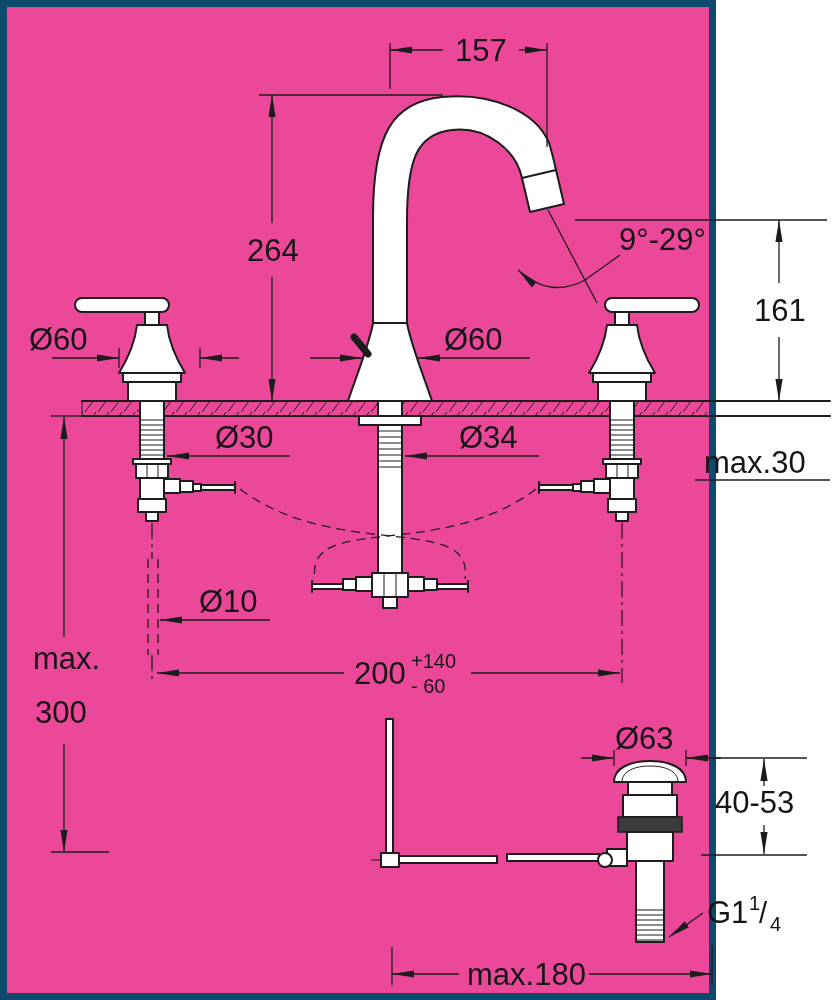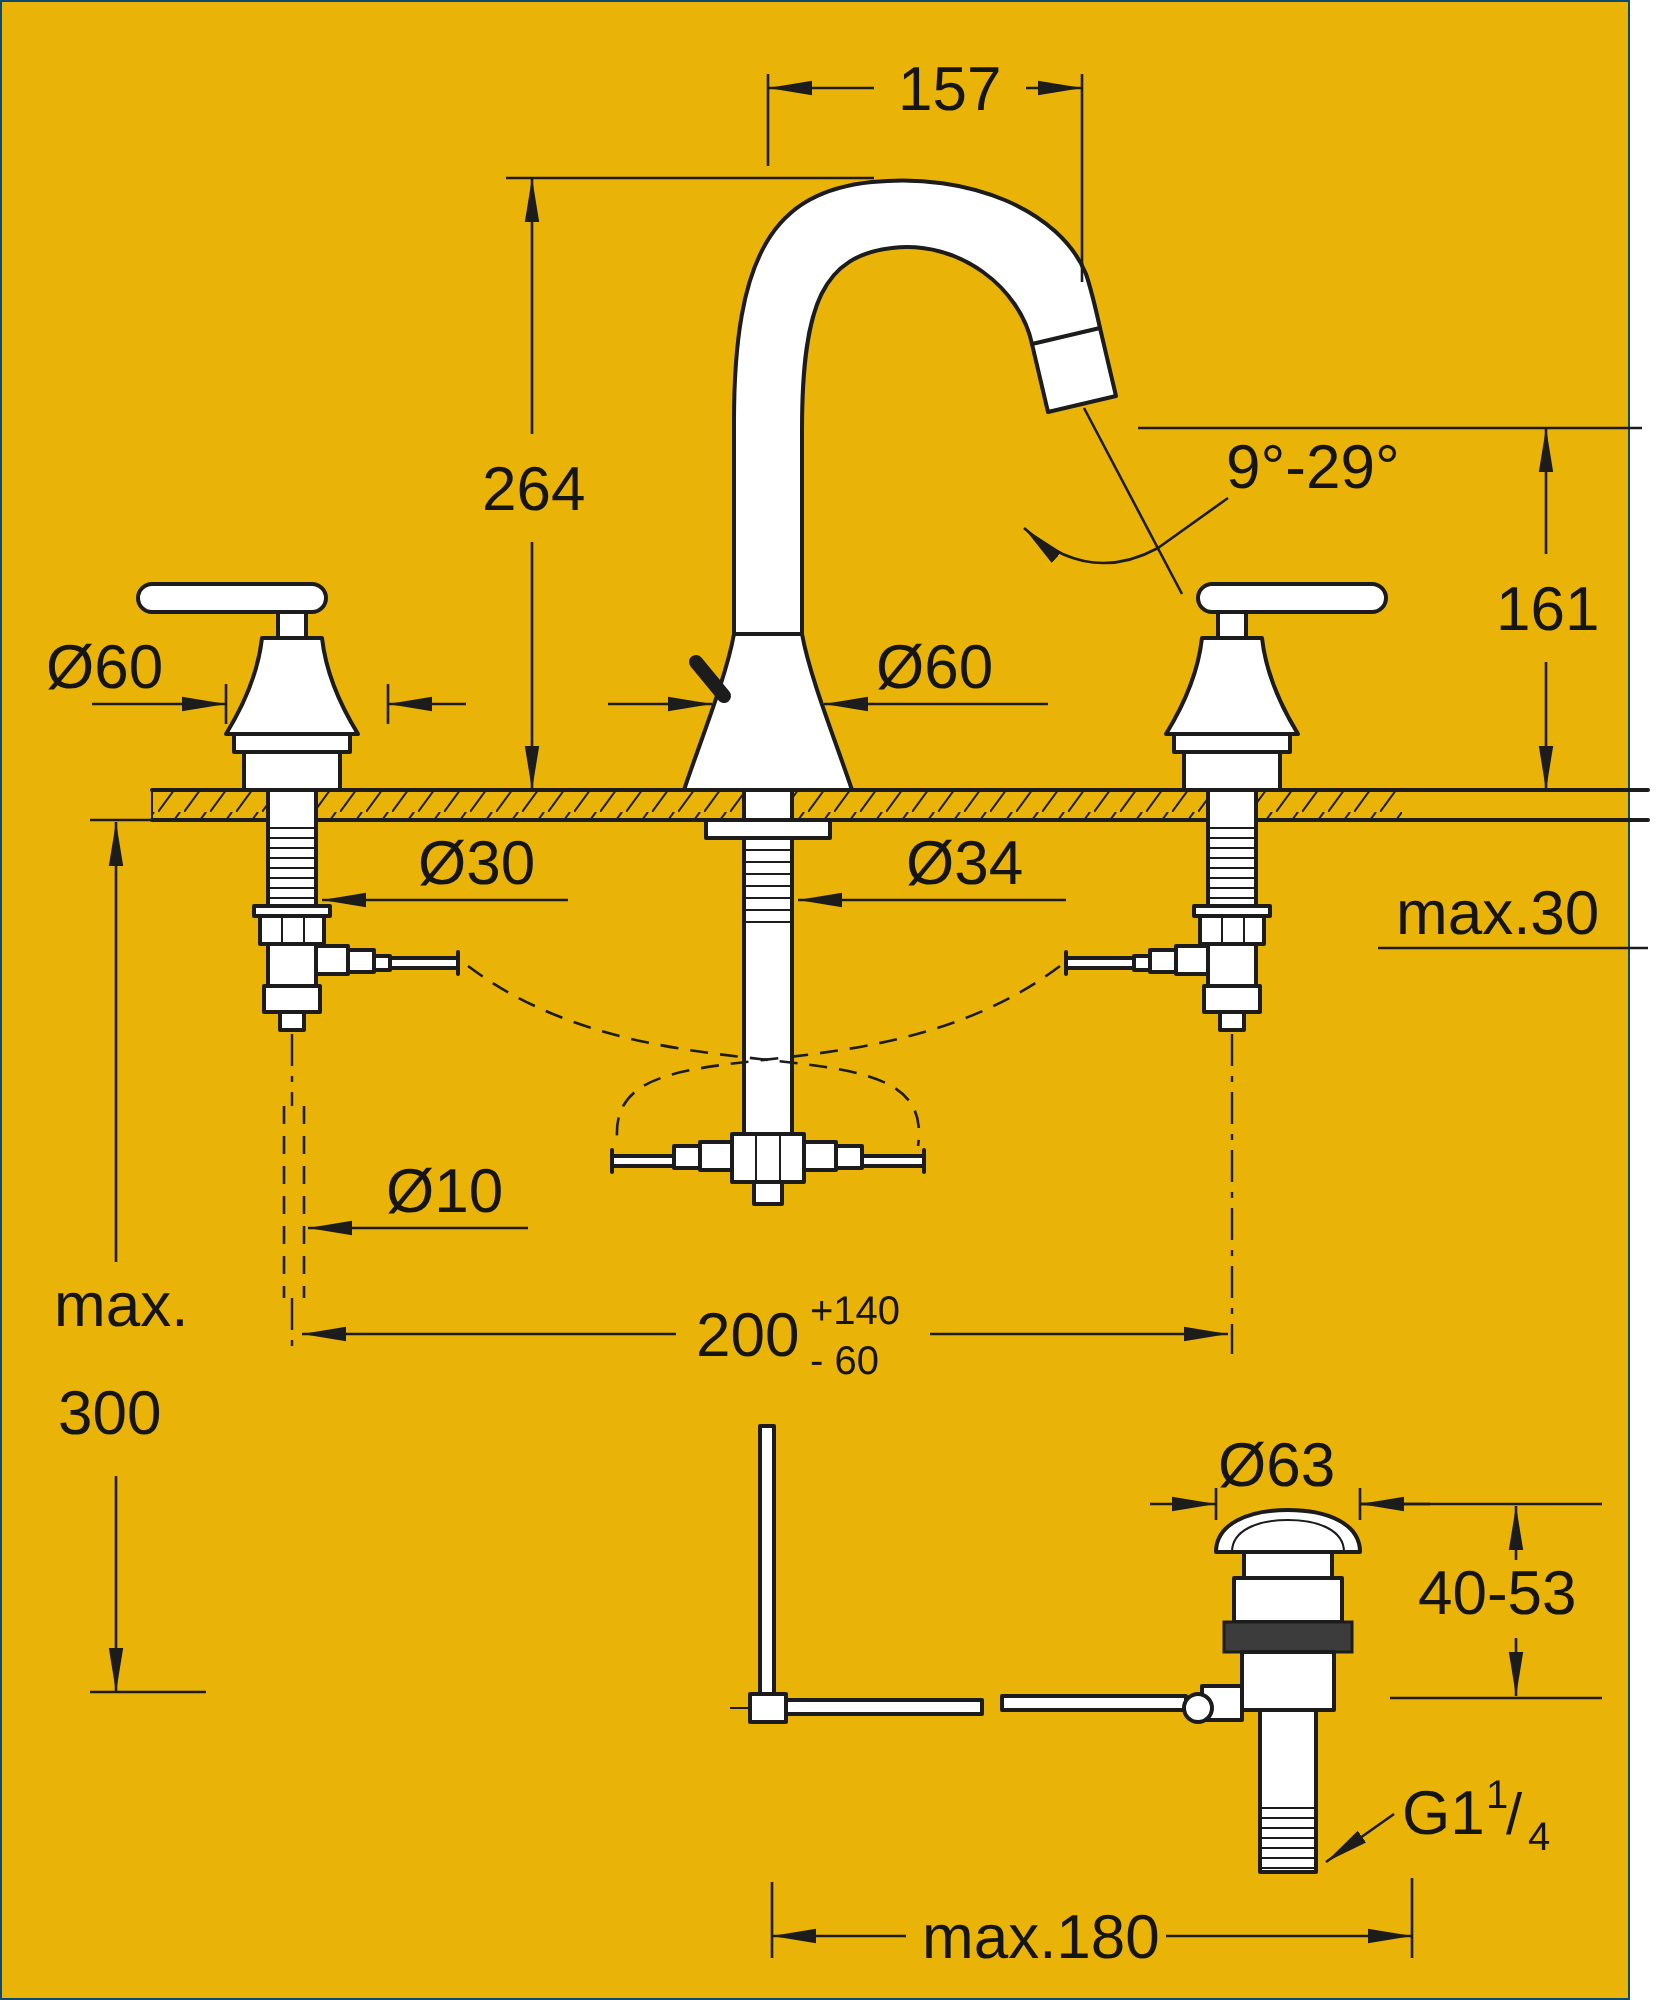--- a/index.html
+++ b/index.html
@@ -1,16 +1,16 @@
 <!DOCTYPE html>
 <html><head>
 <meta charset="utf-8">
 <style>
   html,body{margin:0;padding:0;background:#fff;}
-  .page{width:815px;height:1000px;background:#eab308;position:relative;border:1px solid #0c4a6e;box-sizing:border-box;}
+  .page{width:716px;height:1000px;background:#ec4899;position:relative;border:7px solid #0c4a6e;box-sizing:border-box;}
   svg{display:block;}
   .ol{fill:none;stroke:#1c1c1c;stroke-width:2;stroke-linejoin:round;stroke-linecap:round;}
   .olf{fill:#ffffff;stroke:#1c1c1c;stroke-width:2;stroke-linejoin:round;}
   .thin{fill:none;stroke:#1c1c1c;stroke-width:1;}
   .dim{fill:none;stroke:#1c1c1c;stroke-width:1.3;}
   .dash{fill:none;stroke:#1c1c1c;stroke-width:1.3;stroke-dasharray:9 6;}
   .cl{fill:none;stroke:#1c1c1c;stroke-width:1.2;stroke-dasharray:16 5 3 5;}
   .t{font-family:"Liberation Sans",sans-serif;font-size:31px;fill:#151515;}
   .ts{font-family:"Liberation Sans",sans-serif;font-size:20px;fill:#151515;}
   .tm{font-family:"Liberation Sans",sans-serif;font-size:29px;fill:#151515;}

